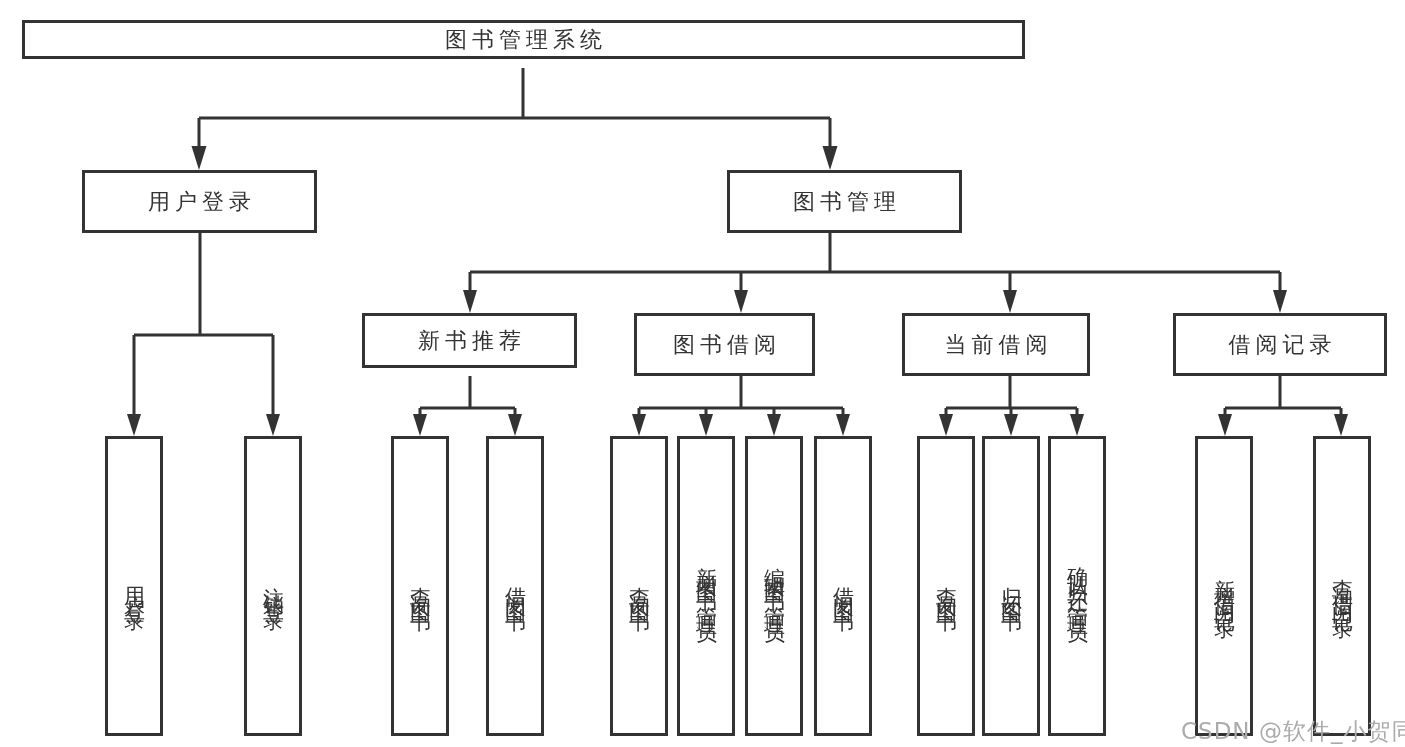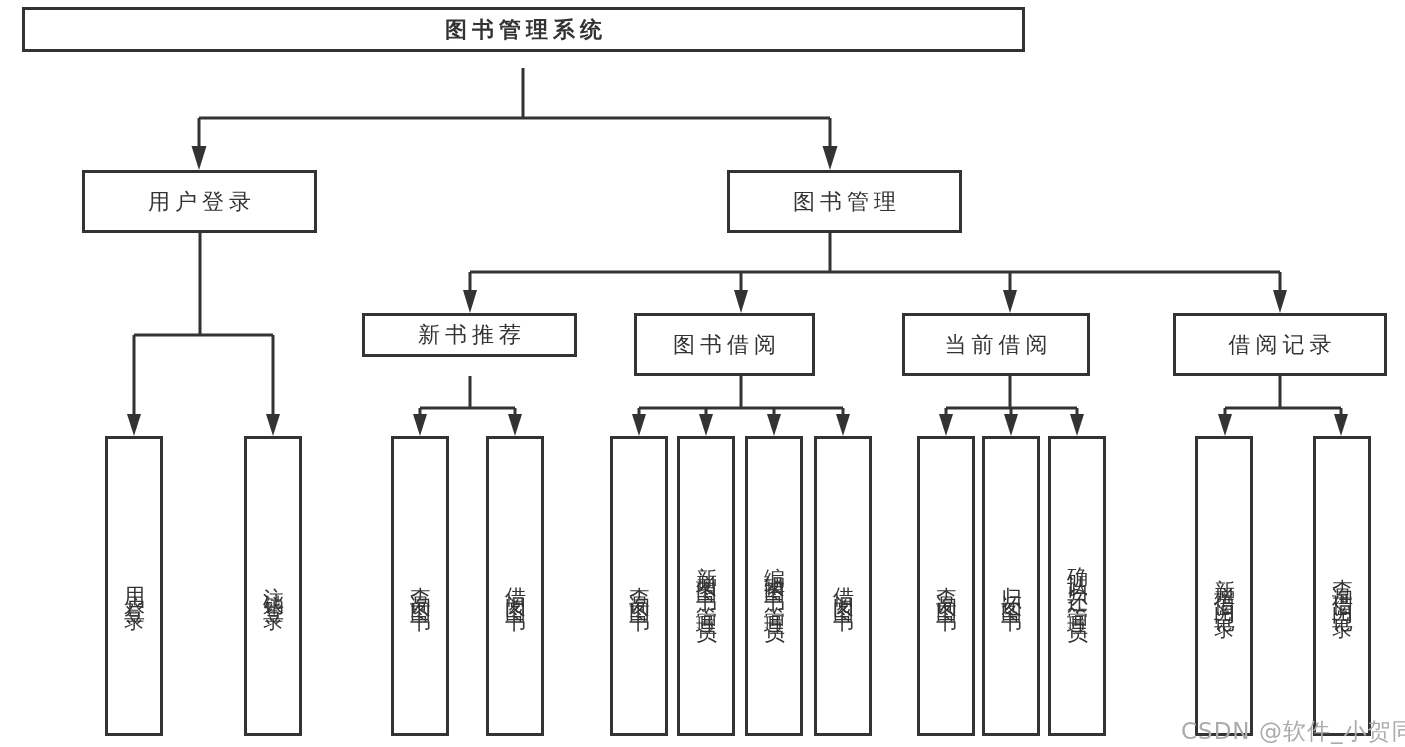--- a/index.html
+++ b/index.html
@@ -109,26 +109,26 @@
       <polygon points="1070,414 1084,414 1077,436"></polygon>
     </g>
 
     <g>
       <path d="M1280 376 V408 M1225 408 H1341 M1225 408 V416 M1341 408 V416"></path>
       <polygon points="1218,414 1232,414 1225,436"></polygon>
       <polygon points="1334,414 1348,414 1341,436"></polygon>
     </g>
   </svg>
 
-  <div class="node hbox" style="left:22px; top:7px; width:1003px; height:45px;font-weight:bold;">图书管理系统</div>
+  <div class="node hbox" style="left:22px; top:20px; width:1003px; height:39px;">图书管理系统</div>
 
   <div class="node hbox" style="left:82px; top:170px; width:235px; height:63px;">用户登录</div>
   <div class="node hbox" style="left:727px; top:170px; width:235px; height:63px;">图书管理</div>
 
-  <div class="node hbox" style="left:362px; top:313px; width:215px; height:44px;">新书推荐</div>
+  <div class="node hbox" style="left:362px; top:313px; width:215px; height:55px;">新书推荐</div>
   <div class="node hbox" style="left:634px; top:313px; width:181px; height:63px;">图书借阅</div>
   <div class="node hbox" style="left:902px; top:313px; width:188px; height:63px;">当前借阅</div>
   <div class="node hbox" style="left:1173px; top:313px; width:214px; height:63px;">借阅记录</div>
 
   <div class="node vbox" style="left:105px; top:436px; width:58px; height:300px;">用户登录</div>
   <div class="node vbox" style="left:244px; top:436px; width:58px; height:300px;">注销登录</div>
 
   <div class="node vbox" style="left:391px; top:436px; width:58px; height:300px;">查询图书</div>
   <div class="node vbox" style="left:486px; top:436px; width:58px; height:300px;">借阅图书</div>
 

